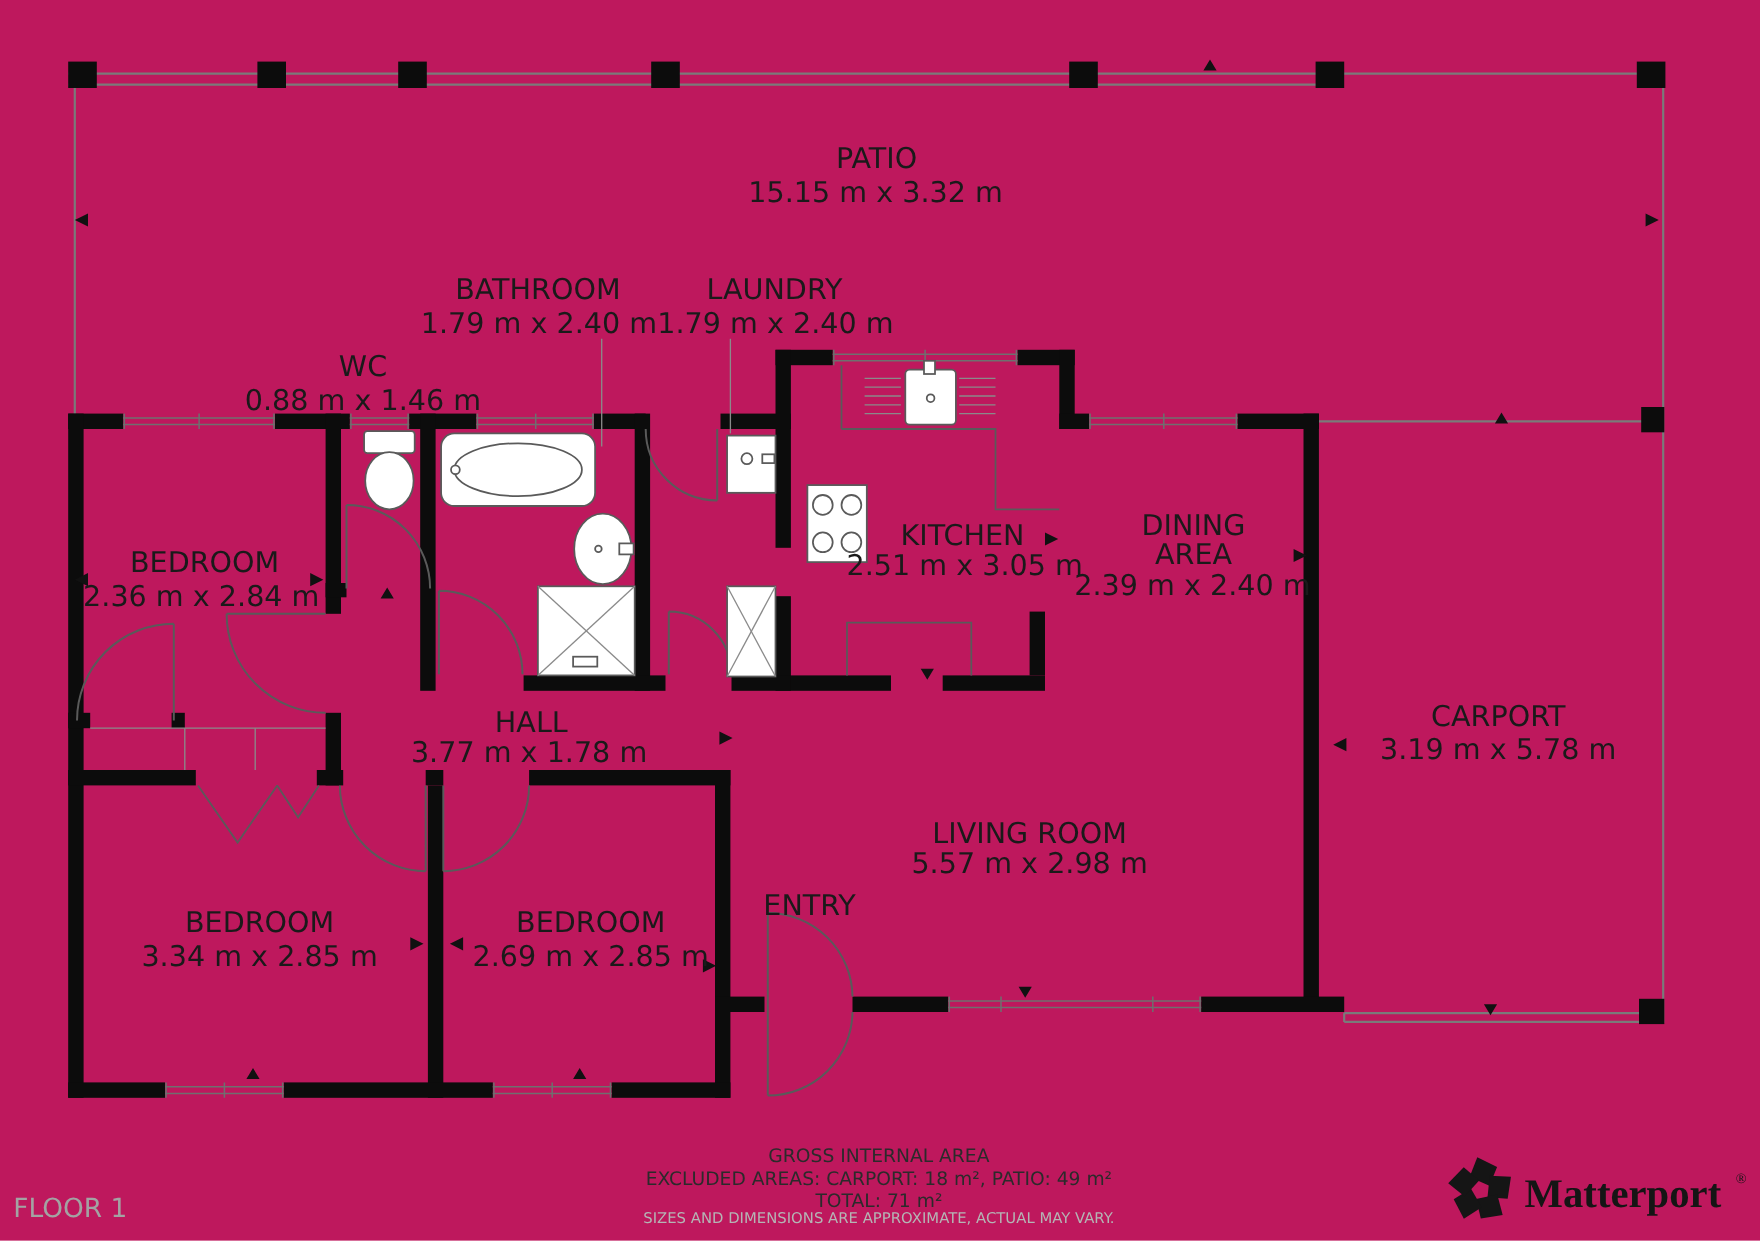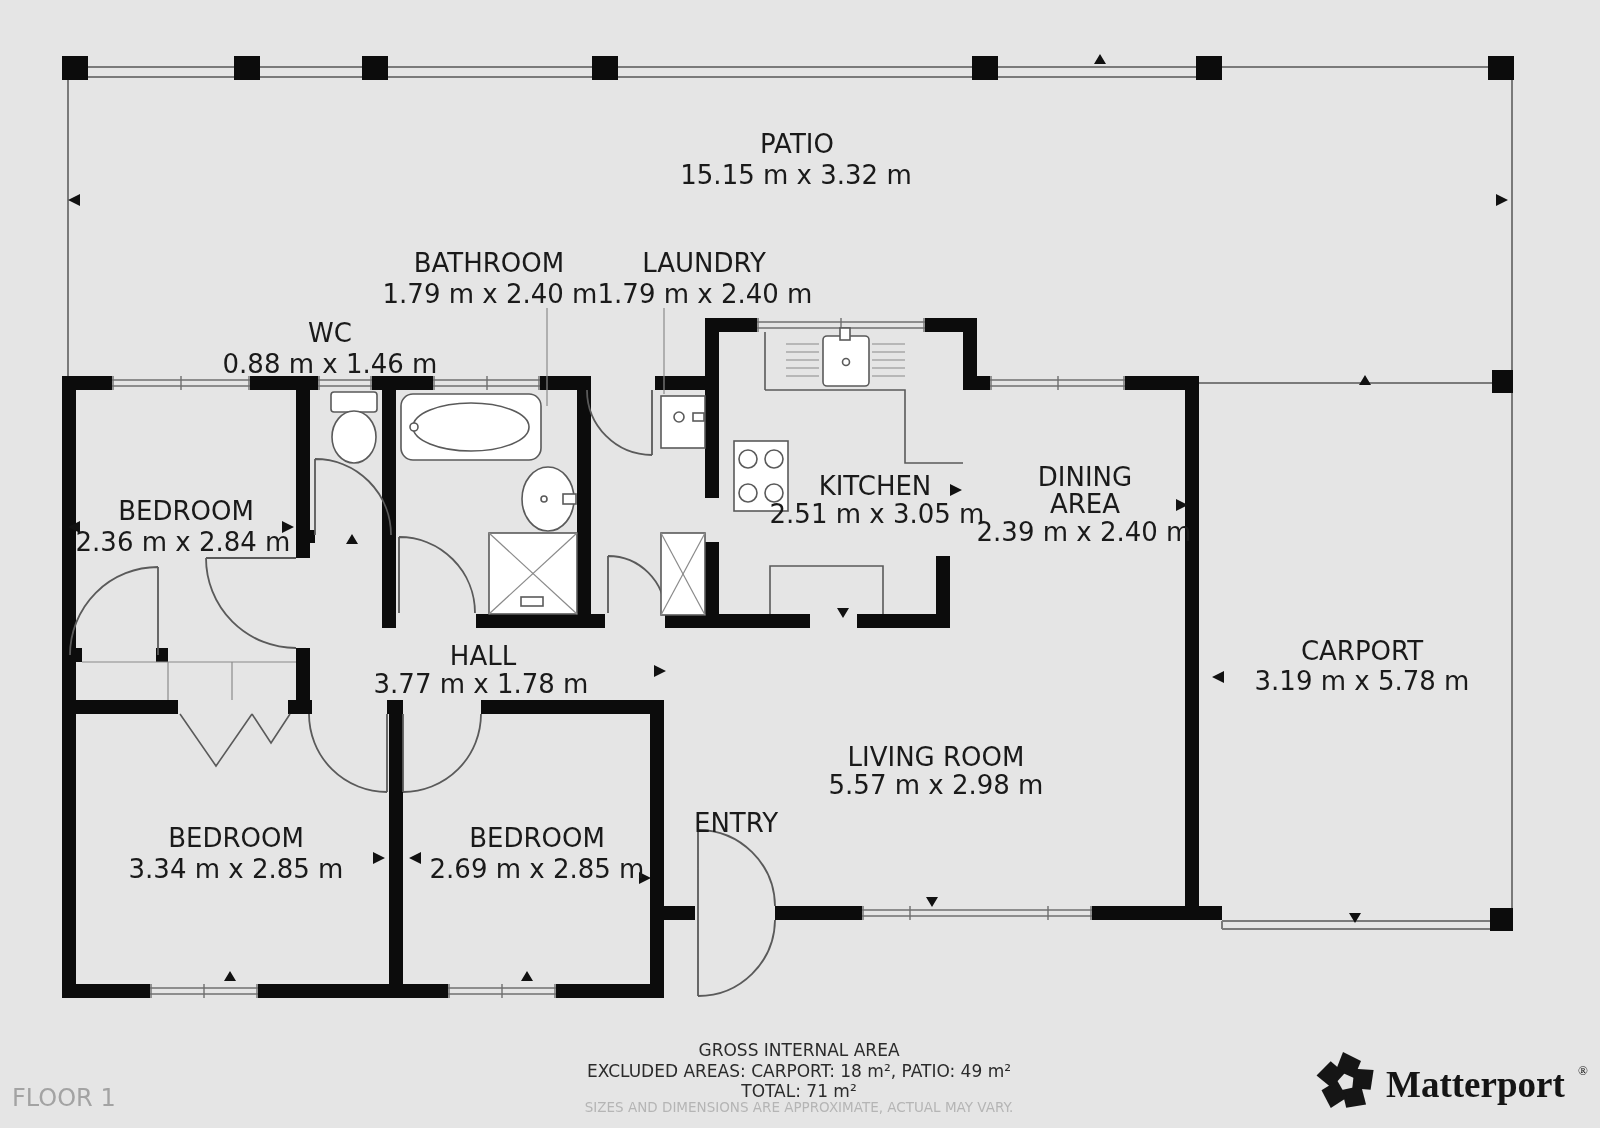--- a/index.html
+++ b/index.html
@@ -1,16 +1,16 @@
 <!DOCTYPE html>
 <html><head>
 <meta charset="utf-8">
 <style>
   html,body{margin:0;padding:0;background:#ffffff;}
-  .canvas{position:relative;width:1600px;height:1128px;background:#e5e5e5;overflow:hidden;}
+  .canvas{position:relative;width:1600px;height:1128px;background:#be185d;overflow:hidden;}
   svg text{font-family:"DejaVu Sans","Liberation Sans",sans-serif;}
   .room-name{font-size:26px;fill:#1a1a1a;text-anchor:middle;}
   .room-dims{font-size:26px;fill:#1a1a1a;text-anchor:middle;}
   .f-main{font-size:17px;fill:#2b2b2b;text-anchor:middle;}
   .f-small{font-size:13.5px;fill:#b5b5b5;text-anchor:middle;}
   .floor-label{font-size:24px;fill:#a3a3a3;}
   .brand-text{font-family:"Liberation Serif","DejaVu Serif",serif;font-size:37px;font-weight:600;fill:#151515;}
   .brand-reg{font-family:"Liberation Serif","DejaVu Serif",serif;font-size:13px;fill:#151515;}
   .wall{fill:#0c0c0c;}
   .fence{stroke:#7a7a7a;stroke-width:2;}

